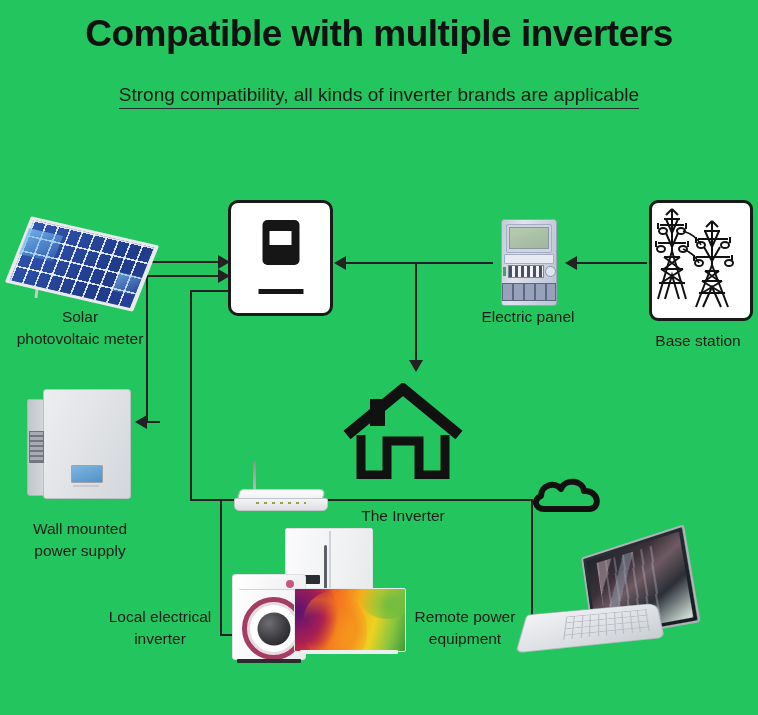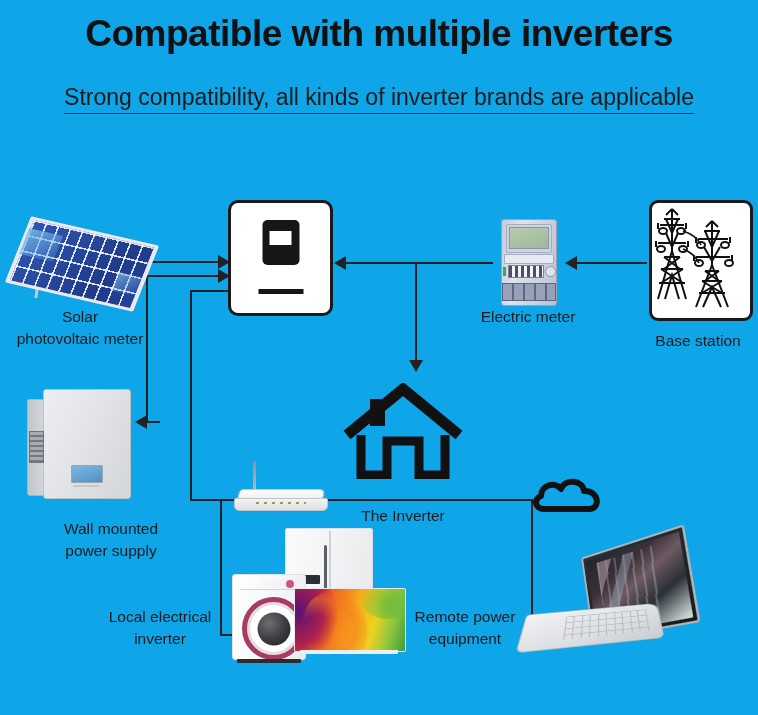--- a/index.html
+++ b/index.html
@@ -1,31 +1,31 @@
 <!DOCTYPE html>
 <html><head>
 <meta charset="utf-8">
 <style>
   html,body{margin:0;padding:0;background:#ffffff;}
   body{
     width:758px;height:715px;position:relative;overflow:hidden;
     font-family:"Liberation Sans","DejaVu Sans",sans-serif;
     color:#1a1a1a;
   }
-  .page{position:absolute;inset:0;background:#0ea5e9;}
+  .page{position:absolute;inset:0;background:#22c55e;}
 
   
   .title{
     position:absolute;left:0;top:14px;width:758px;text-align:center;
     font-size:37px;font-weight:bold;letter-spacing:-0.5px;
     color:#111;line-height:1.1;
   }
   .subtitle{
     position:absolute;left:0;top:84px;width:758px;text-align:center;
-    font-size:23px;color:#1b1b1b;line-height:1.2;
+    font-size:19px;color:#1b1b1b;line-height:1.2;
   }
   .subtitle span{
     border-bottom:1.5px solid #2a2a2a;padding-bottom:3px;
   }
 
   
   .cap{
     position:absolute;text-align:center;font-size:15.5px;color:#1c1c1c;
     line-height:1.45;white-space:pre-line;
   }
@@ -306,21 +306,21 @@
   <div class="meter">
     <div class="body"></div>
     <div class="lcdbox"></div>
     <div class="lcd"></div>
     <div class="mid"></div>
     <div class="reg"></div>
     <div class="dial"></div>
     <div class="led"></div>
     <div class="term"></div>
   </div>
-  <div class="cap" style="left:458px;top:306px;width:140px;">Electric meter</div>
+  <div class="cap" style="left:458px;top:306px;width:140px;">Electric panel</div>
 
   <div class="bs-box">
     <svg width="92" height="109" viewBox="0 0 92 109">
       <g stroke="#111" stroke-width="2" fill="none">
 
         <path d="M20 14 L20 6 M20 6 L14 12 M20 6 L26 12"></path>
         <path d="M8 22 L32 22 M6 20 L6 26 M34 20 L34 26"></path>
         <ellipse cx="11" cy="28" rx="4" ry="3"></ellipse>
           <ellipse cx="29" cy="28" rx="4" ry="3"></ellipse>
         <path d="M20 14 L20 48"></path>
@@ -356,21 +356,21 @@
   </div>
   <div class="cap" style="left:639px;top:330px;width:118px;">Base station</div>
 
   <div class="wall">
     <div class="side"></div>
     <div class="face"></div>
     <div class="vent"></div>
     <div class="disp"></div>
     <div class="tick"></div>
   </div>
-  <div class="cap" style="left:0px;top:518px;width:160px;padding-left:31px;">Wall mounted
+  <div class="cap" style="left:0px;top:518px;width:160px;">Wall mounted
 power supply</div>
 
   <div class="house">
     <svg width="124" height="96" viewBox="0 0 124 96">
       <rect x="29" y="16" width="15" height="27" fill="#111"></rect>
       <path d="M6 52 L62 6 L118 52" stroke="#111" stroke-width="11" fill="none" stroke-linejoin="miter"></path>
       <path d="M20 52 L20 92 L46 92 L46 58 L78 58 L78 92 L104 92 L104 52" stroke="#111" stroke-width="9" fill="none" stroke-linejoin="miter"></path>
     </svg>
   </div>
   <div class="cap" style="left:340px;top:505px;width:126px;">The Inverter</div>

